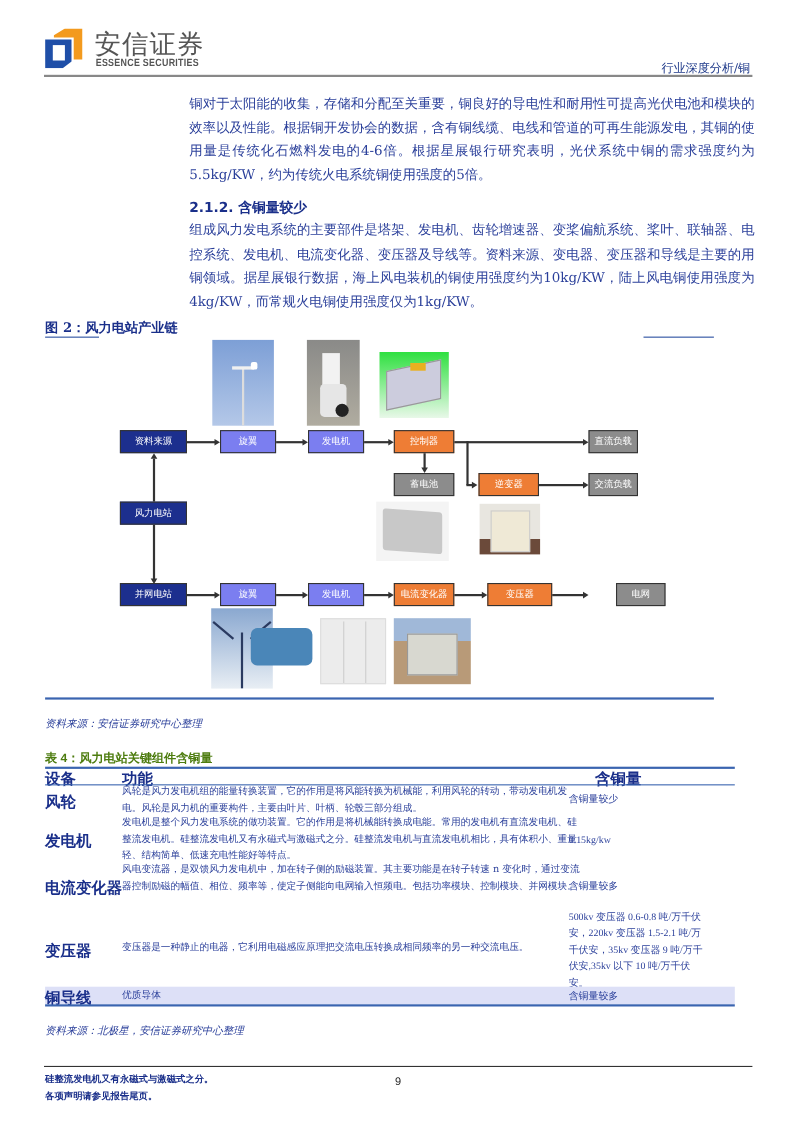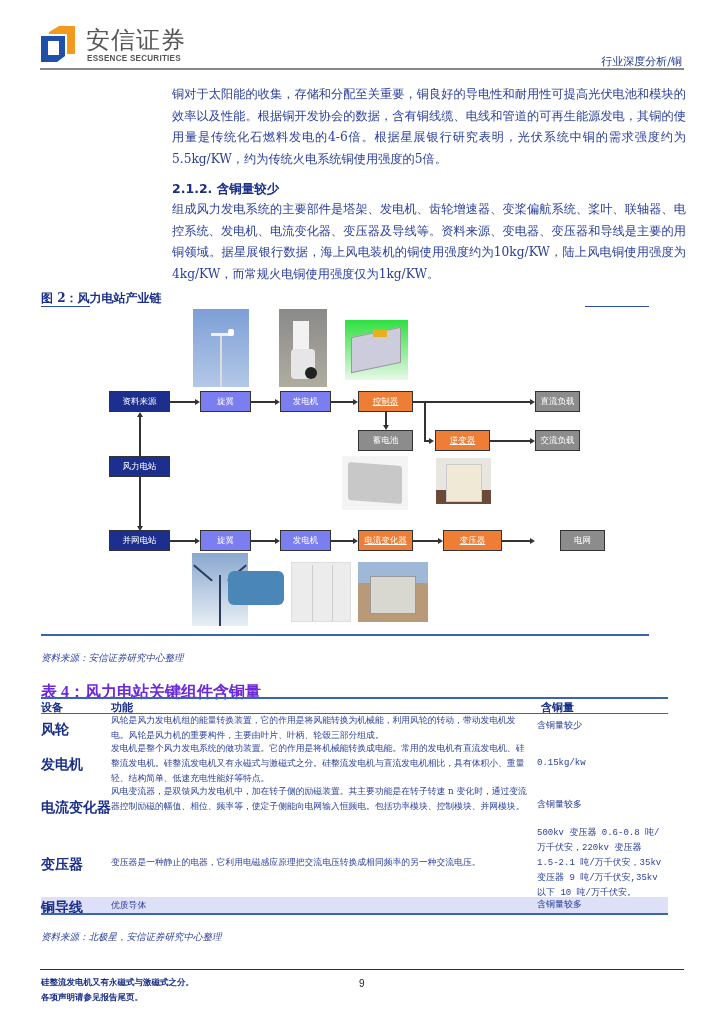--- a/index.html
+++ b/index.html
@@ -14,39 +14,39 @@
   
   .para { left: 172px; width: 514px; font-size: 12.2px; line-height: 21.5px; color: #2a3f9a; font-family: "DejaVu Serif", serif; text-align: justify; }
   .sec-title { left: 172px; top: 181px; font-size: 12.5px; font-weight: bold; color: #1a2f8a; font-family: "DejaVu Sans", sans-serif; }
   
   .fig-title { left: 41px; top: 290px; font-size: 12px; font-weight: bold; color: #1a2f8a; font-family: "DejaVu Serif", serif; }
   .fig-title-rule { left: 41px; top: 306px; width: 49px; height: 1px; background: #2a4fa0; }
   .fig-right-rule { left: 585px; top: 306px; width: 64px; height: 1px; background: #2a4fa0; }
   .node { position: absolute; height: 21px; border: 1.5px solid #333; font-size: 8.5px; color: #fff; display: flex; align-items: center; justify-content: center; font-family: "DejaVu Sans", sans-serif; }
   .n-navy { background: #1c2f8e; }
   .n-violet { background: #7b7ef0; }
-  .n-orange { background: #ee7d35; text-decoration: underline; }
+  .n-orange { background: #ee7d35; }
   .n-gray { background: #8c8c8c; }
   .hline { position: absolute; height: 1.5px; background: #333; }
   .vline { position: absolute; width: 1.5px; background: #333; }
   .arrow-r { position: absolute; width: 0; height: 0; border-top: 3px solid transparent; border-bottom: 3px solid transparent; border-left: 5px solid #333; }
   .arrow-u { position: absolute; width: 0; height: 0; border-left: 3px solid transparent; border-right: 3px solid transparent; border-bottom: 5px solid #333; }
   .arrow-d { position: absolute; width: 0; height: 0; border-left: 3px solid transparent; border-right: 3px solid transparent; border-top: 5px solid #333; }
   .photo { position: absolute; overflow: hidden; }
   .fig-src-rule { left: 41px; top: 634px; width: 608px; height: 1.5px; background: #3a64b0; }
   .src { left: 41px; font-size: 9.5px; font-style: italic; color: #2a3f9a; font-family: "DejaVu Serif", serif; margin-top: 15px; }
   
-  .tbl-title { left: 41px; top: 682px; font-size: 16px; font-weight: bold; color: #6d28d9; font-family: Liberation Serif, serif; }
+  .tbl-title { left: 41px; top: 682px; font-size: 11px; font-weight: bold; color: #4d7c0f; font-family: Liberation Sans, sans-serif; }
   .tbl-top-rule { left: 41px; top: 697px; width: 627px; height: 2px; background: #3a64b0; }
   .tbl-head-rule { left: 41px; top: 713px; width: 627px; height: 1px; background: #3a64b0; }
   .tbl-bottom-rule { left: 41px; top: 913px; width: 627px; height: 2px; background: #3a64b0; }
-  .th { top: 700px; font-size: 11px; font-weight: bold; color: #1a2f8a; font-family: "DejaVu Serif", serif; }
+  .th { top: 700px; font-size: 14px; font-weight: bold; color: #1a2f8a; font-family: "DejaVu Serif", serif; }
   .row-label { left: 41px; font-size: 14px; font-weight: bold; color: #1a2f8a; font-family: "DejaVu Serif", serif; }
   .row-func { left: 111px; width: 420px; font-size: 8.8px; line-height: 15px; color: #2a3f9a; font-family: "DejaVu Serif", serif; }
-  .row-cu { left: 537px; width: 127px; font-size: 9px; line-height: 15px; color: #2a3f9a; font-family: Liberation Mono, monospace; }
+  .row-cu { left: 517px; width: 127px; font-size: 9px; line-height: 15px; color: #2a3f9a; font-family: Liberation Serif, serif; }
   .row-highlight { left: 41px; top: 897px; width: 627px; height: 16px; background: #dde0f7; }
   
   .footer-rule { left: 40px; top: 969px; width: 644px; height: 1px; background: #333; }
   .footer-text { left: 41px; top: 975px; font-size: 8.5px; line-height: 15px; font-weight: bold; color: #1a2f8a; font-family: "DejaVu Serif", serif; }
   .page-num { left: 359px; top: 978px; font-size: 10px; color: #222; font-family: "Liberation Sans", sans-serif; }
 </style>
 </head>
 <body>
 
 <svg class="abs logo-mark" viewBox="0 0 34 36">

